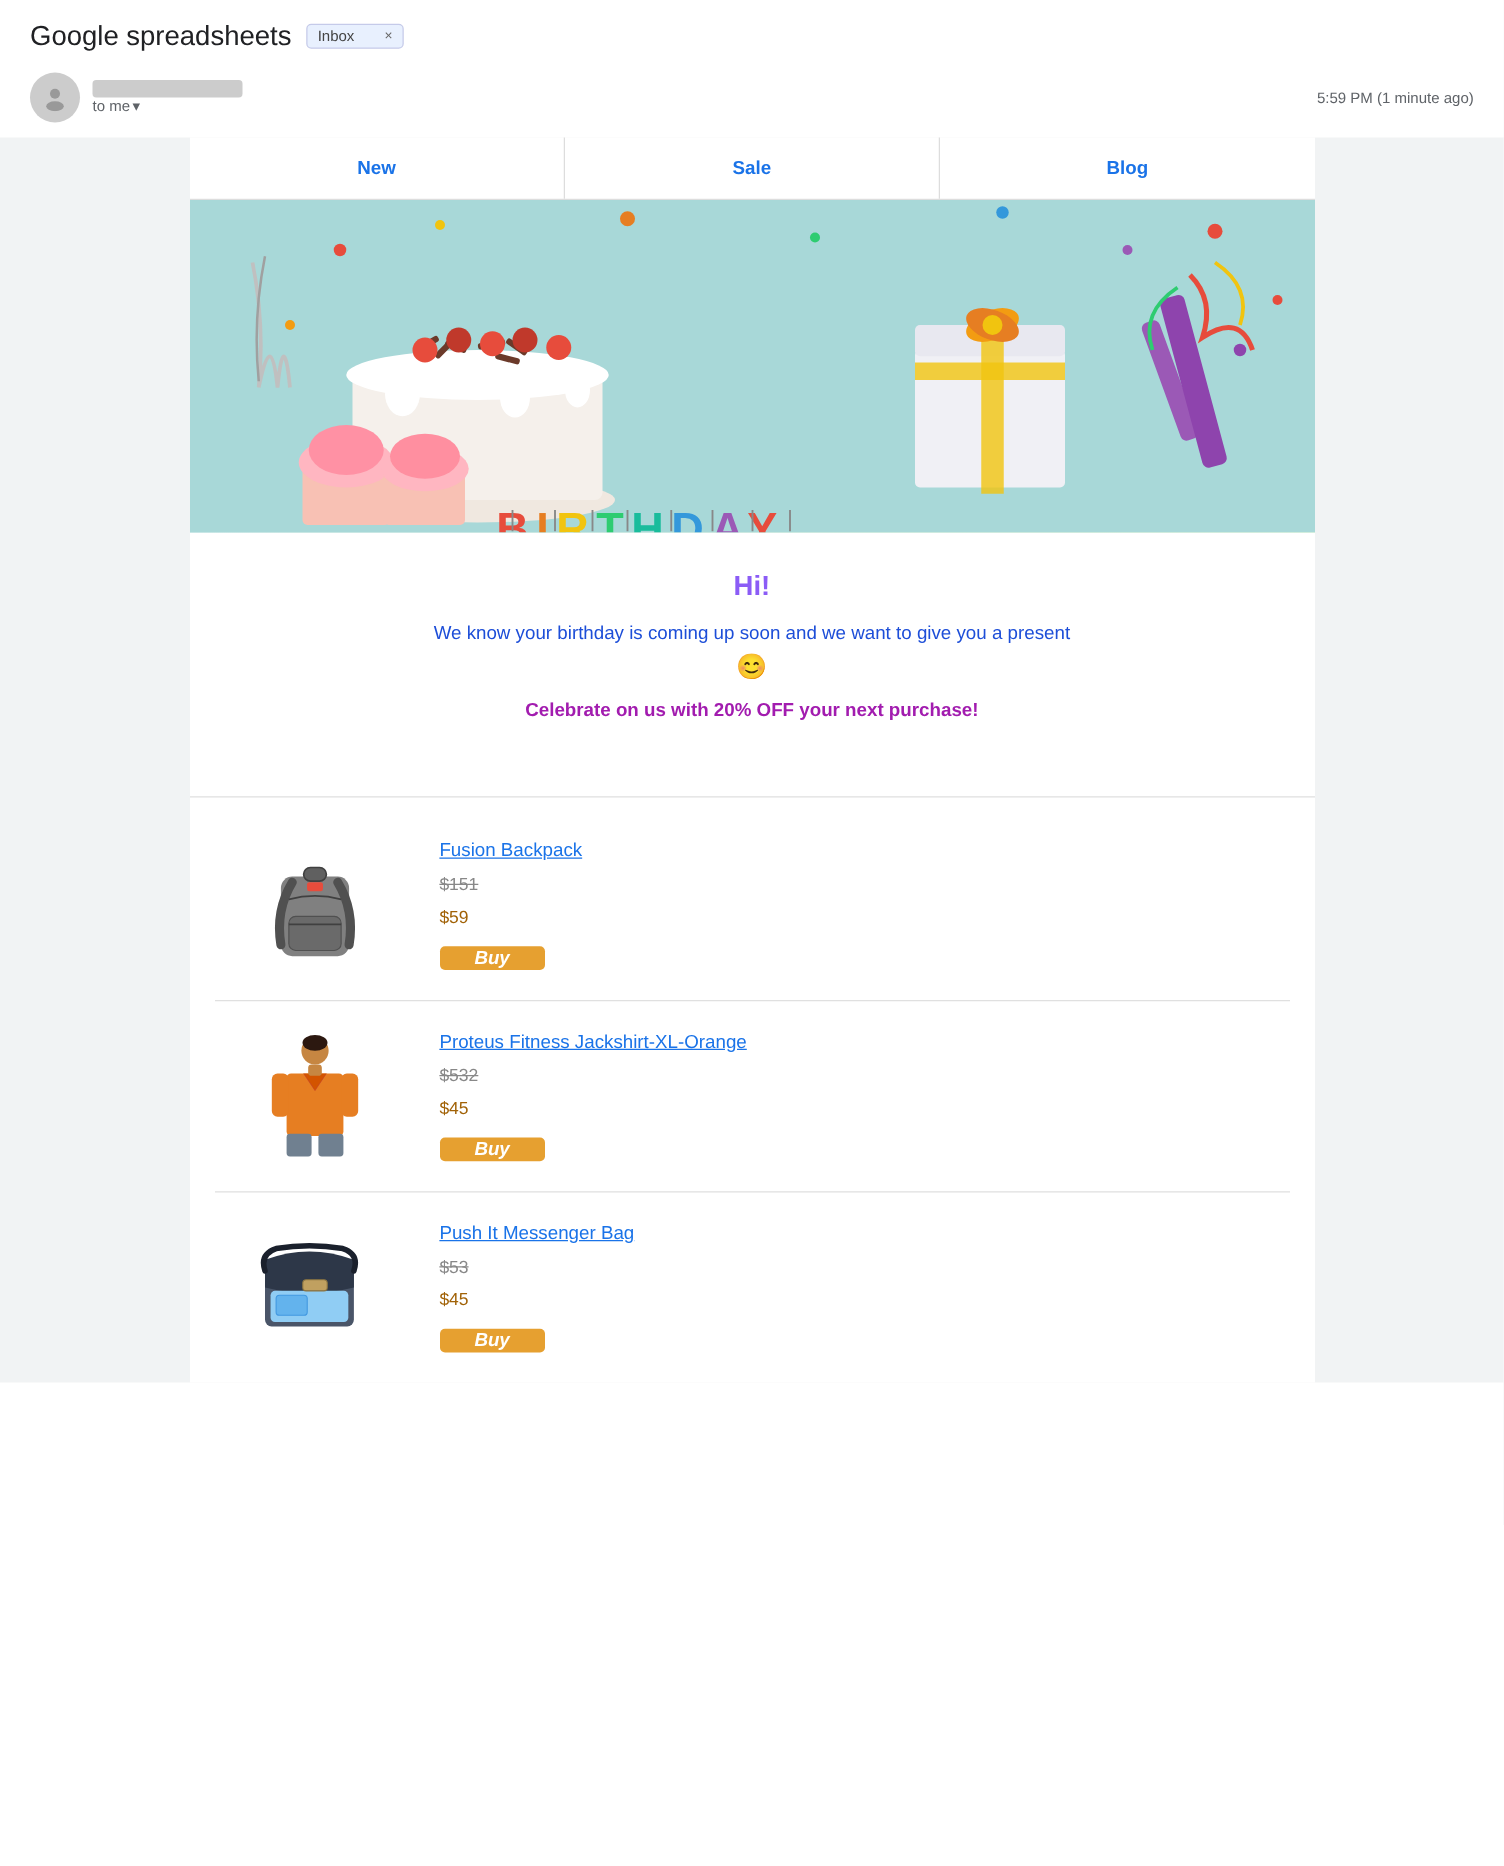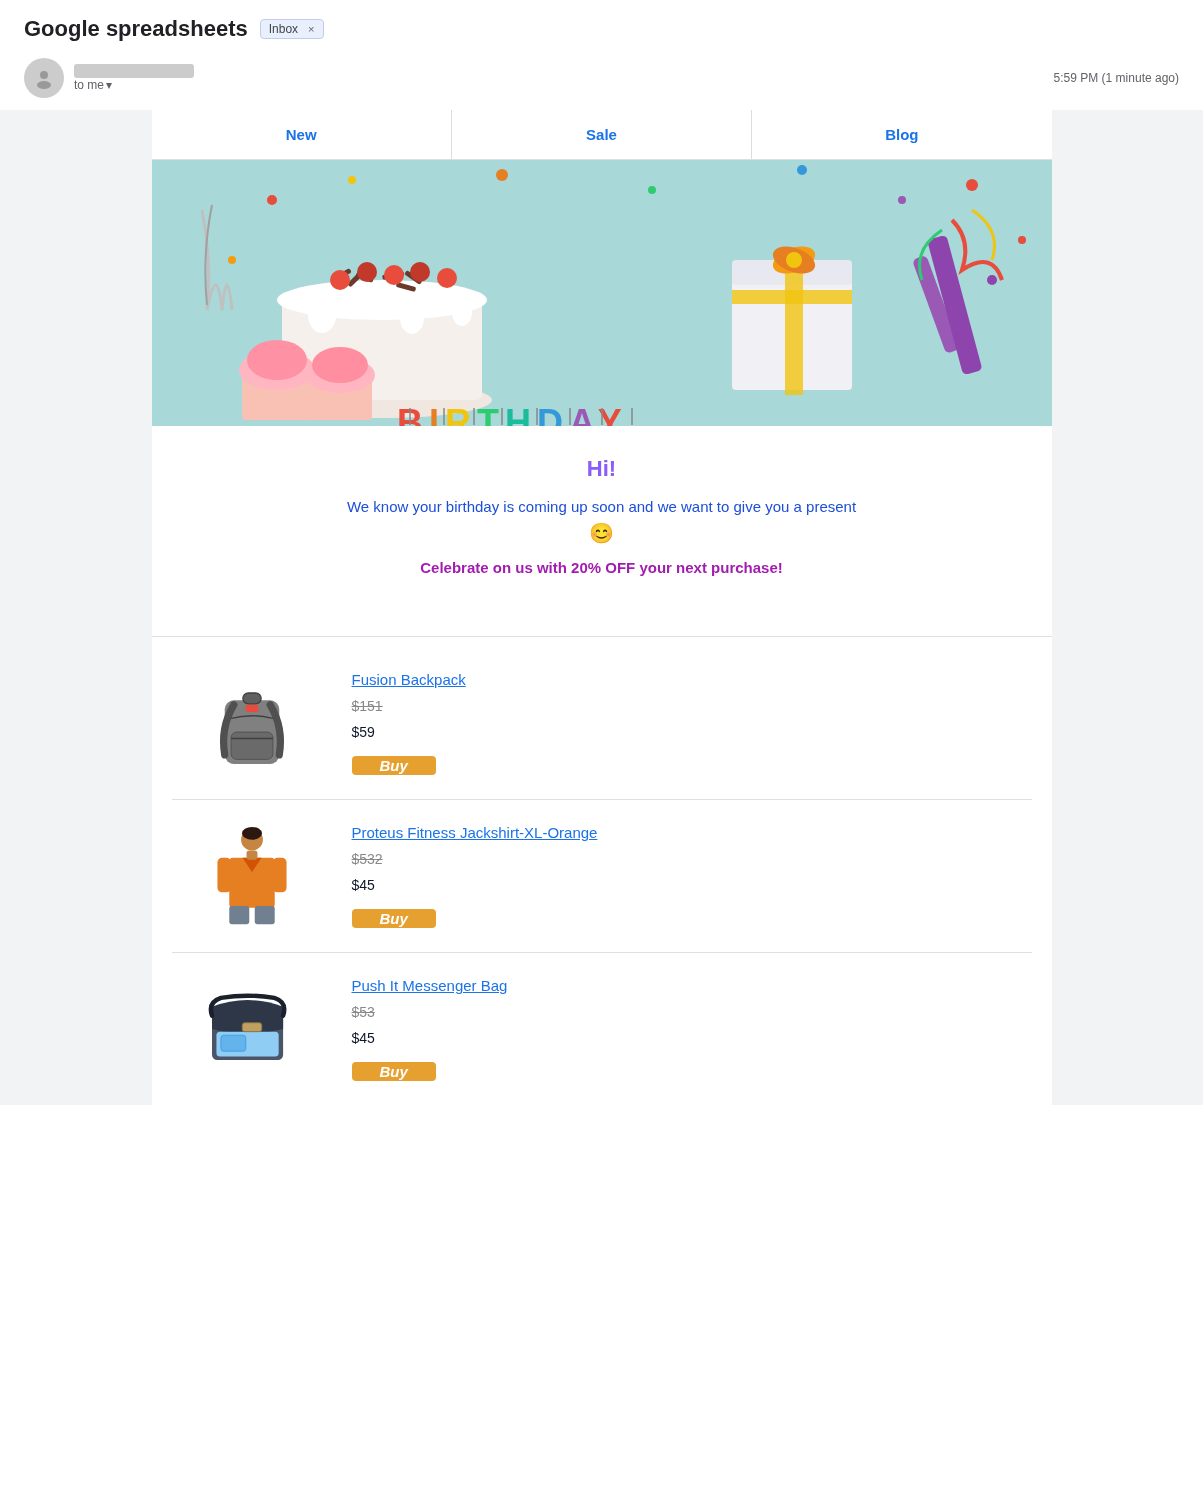--- a/index.html
+++ b/index.html
@@ -24,34 +24,34 @@
 
     .gmail-subject-row {
       display: flex;
       align-items: center;
       gap: 12px;
       margin-bottom: 12px;
     }
 
     .gmail-subject-title {
       font-size: 22px;
-      font-weight: 700;
+      font-weight: 400;
       color: #202124;
     }
 
     .inbox-badge {
       display: inline-flex;
       align-items: center;
       background: #e8f0fe;
       border: 1px solid #c5cae9;
       border-radius: 4px;
       padding: 2px 8px;
       font-size: 12px;
       color: #444;
-      gap: 10px;
+      gap: 24px;
     }
 
     .inbox-badge-x {
       cursor: pointer;
       color: #666;
       font-size: 11px;
     }
 
     .gmail-meta-row {
       display: flex;
@@ -250,21 +250,21 @@
 
     .price-original {
       font-size: 14px;
       color: #888;
       text-decoration: line-through;
       text-align: left;
     }
 
     .price-sale {
       font-size: 14px;
-      color: #0f172a;
+      color: #a16207;
       text-align: left;
     }
 
     .buy-button {
       display: inline-block;
       background: #e6a030;
       color: #fff;
       font-size: 15px;
       font-weight: 600;
       padding: 1px 28px;

